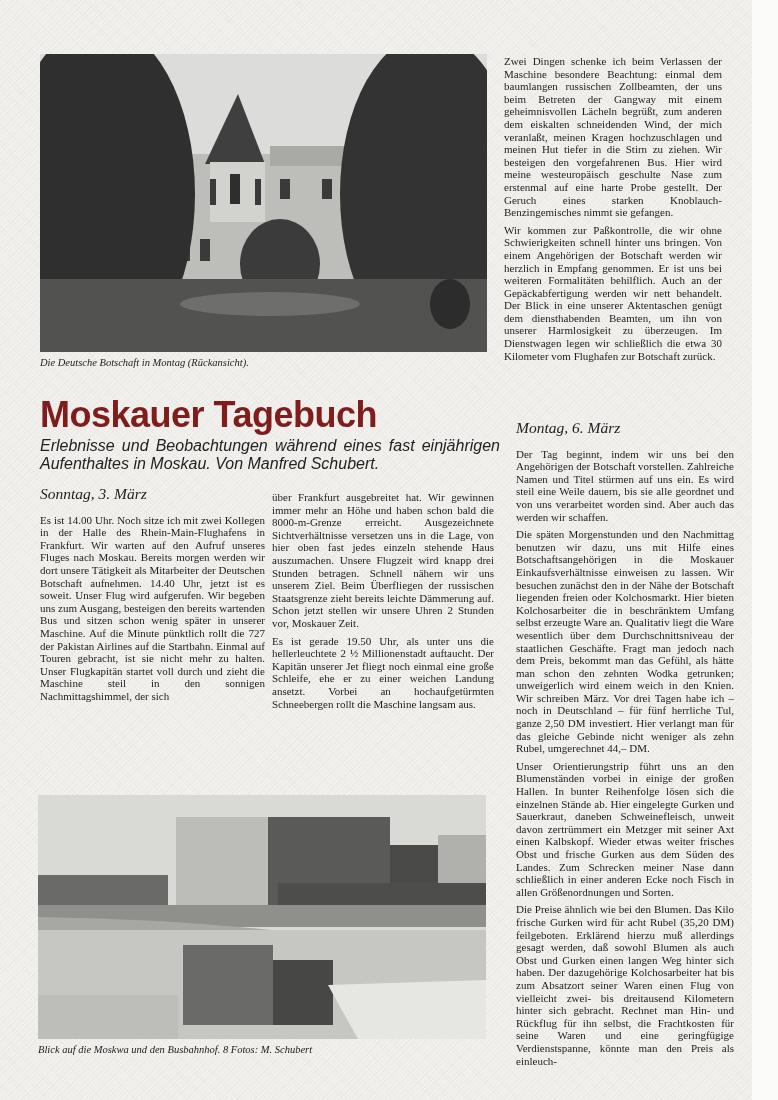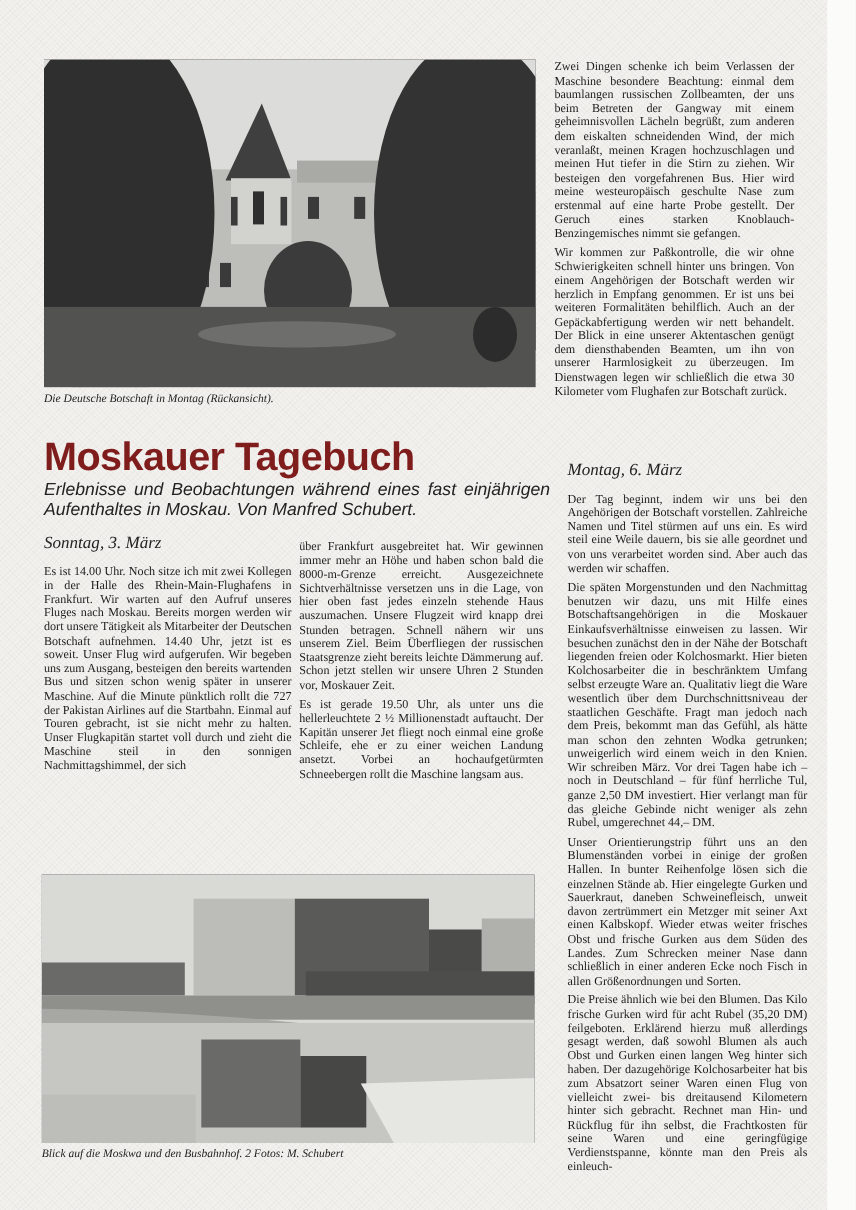--- a/index.html
+++ b/index.html
@@ -111,21 +111,21 @@
     <rect x="240" y="88" width="208" height="30" fill="#4d4d4b"></rect>
     <rect x="0" y="110" width="448" height="22" fill="#8f8f8c"></rect>
     <path d="M0,122 Q230,125 448,165 L448,200 Q300,150 0,135 Z" fill="#a7a7a4"></path>
     <rect x="0" y="135" width="448" height="109" fill="#c6c6c3"></rect>
     <rect x="145" y="150" width="90" height="80" fill="#6a6a68"></rect>
     <rect x="235" y="165" width="60" height="65" fill="#474745"></rect>
     <polygon points="290,190 448,185 448,244 320,244" fill="#e6e6e3"></polygon>
     <rect x="0" y="200" width="140" height="44" fill="#bdbdba"></rect>
   </svg>
 </div>
-<div class="caption" id="caption2">Blick auf die Moskwa und den Busbahnhof. 2 Fotos: M. Schubert</div>
+<div class="caption" id="caption2">Blick auf die Moskwa und den Busbahnhof. 8 Fotos: M. Schubert</div>
 
 <div class="col" id="col3">
   <p>Zwei Dingen schenke ich beim Verlassen der Maschine besondere Beachtung: einmal dem baumlangen russischen Zollbeamten, der uns beim Betreten der Gangway mit einem geheimnisvollen Lächeln begrüßt, zum anderen dem eiskalten schneidenden Wind, der mich veranlaßt, meinen Kragen hochzuschlagen und meinen Hut tiefer in die Stirn zu ziehen. Wir besteigen den vorgefahrenen Bus. Hier wird meine westeuropäisch geschulte Nase zum erstenmal auf eine harte Probe gestellt. Der Geruch eines starken Knoblauch-Benzingemisches nimmt sie gefangen.</p>
   <p>Wir kommen zur Paßkontrolle, die wir ohne Schwierigkeiten schnell hinter uns bringen. Von einem Angehörigen der Botschaft werden wir herzlich in Empfang genommen. Er ist uns bei weiteren Formalitäten behilflich. Auch an der Gepäckabfertigung werden wir nett behandelt. Der Blick in eine unserer Aktentaschen genügt dem diensthabenden Beamten, um ihn von unserer Harmlosigkeit zu überzeugen. Im Dienstwagen legen wir schließlich die etwa 30 Kilometer vom Flughafen zur Botschaft zurück.</p>
 </div>
 
 <div class="col" id="col3b">
   <div class="section-head">Montag, 6. März</div>
   <p>Der Tag beginnt, indem wir uns bei den Angehörigen der Botschaft vorstellen. Zahlreiche Namen und Titel stürmen auf uns ein. Es wird steil eine Weile dauern, bis sie alle geordnet und von uns verarbeitet worden sind. Aber auch das werden wir schaffen.</p>
   <p>Die späten Morgenstunden und den Nachmittag benutzen wir dazu, uns mit Hilfe eines Botschaftsangehörigen in die Moskauer Einkaufsverhältnisse einweisen zu lassen. Wir besuchen zunächst den in der Nähe der Botschaft liegenden freien oder Kolchosmarkt. Hier bieten Kolchosarbeiter die in beschränktem Umfang selbst erzeugte Ware an. Qualitativ liegt die Ware wesentlich über dem Durchschnittsniveau der staatlichen Geschäfte. Fragt man jedoch nach dem Preis, bekommt man das Gefühl, als hätte man schon den zehnten Wodka getrunken; unweigerlich wird einem weich in den Knien. Wir schreiben März. Vor drei Tagen habe ich – noch in Deutschland – für fünf herrliche Tul, ganze 2,50 DM investiert. Hier verlangt man für das gleiche Gebinde nicht weniger als zehn Rubel, umgerechnet 44,– DM.</p>

